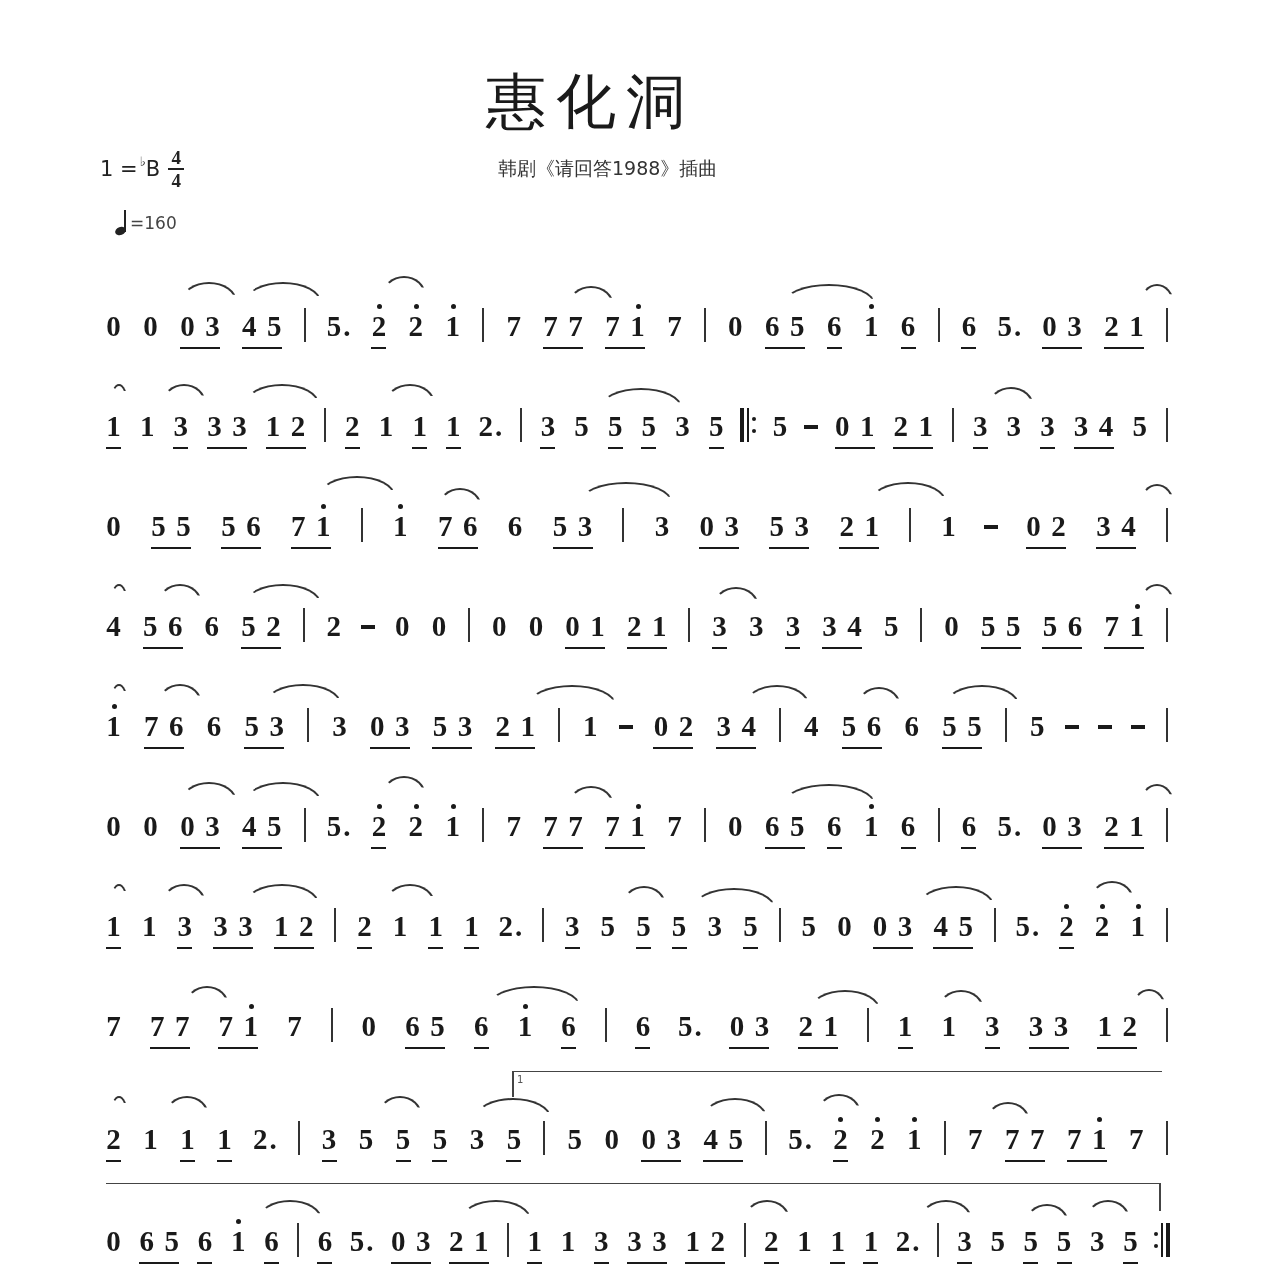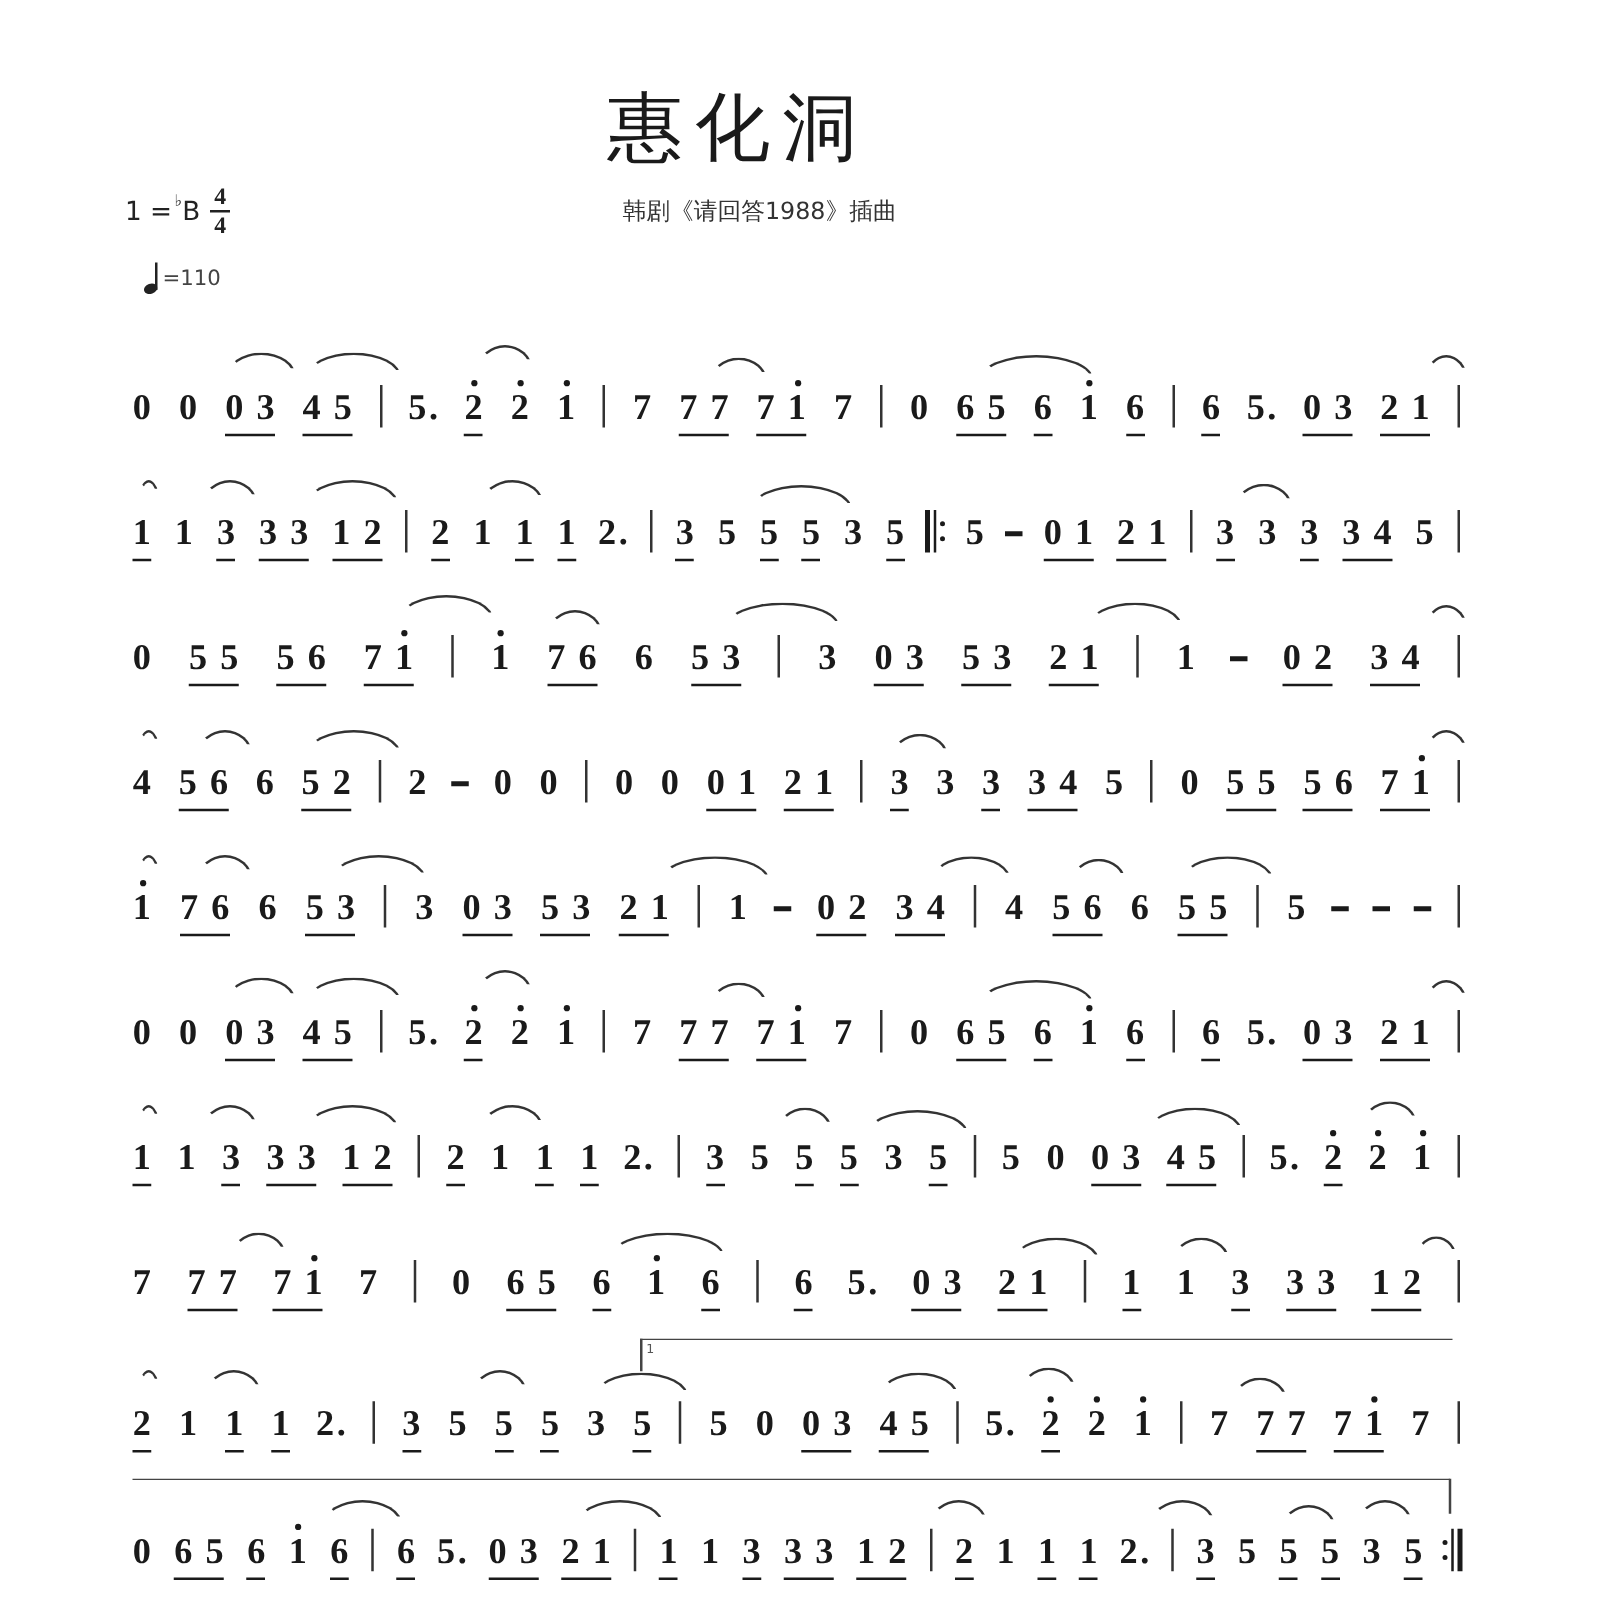--- a/index.html
+++ b/index.html
@@ -54,21 +54,21 @@
   </span>
 </div>
 
 <div class="subtitle">韩剧《请回答1988》插曲</div>
 
 <div class="tempo">
   <span class="qnote">
       <span class="stem"></span>
       <span class="head"></span>
     </span>
-  <span>=110</span>
+  <span>=160</span>
 </div>
 
 <div id="score">
     <div class="row" style="top: 282px;">
       <span class="tok">
         <span class="note"><span>0</span></span>
       </span>
       <span class="tok">
         <span class="note"><span>0</span></span>
       </span>

